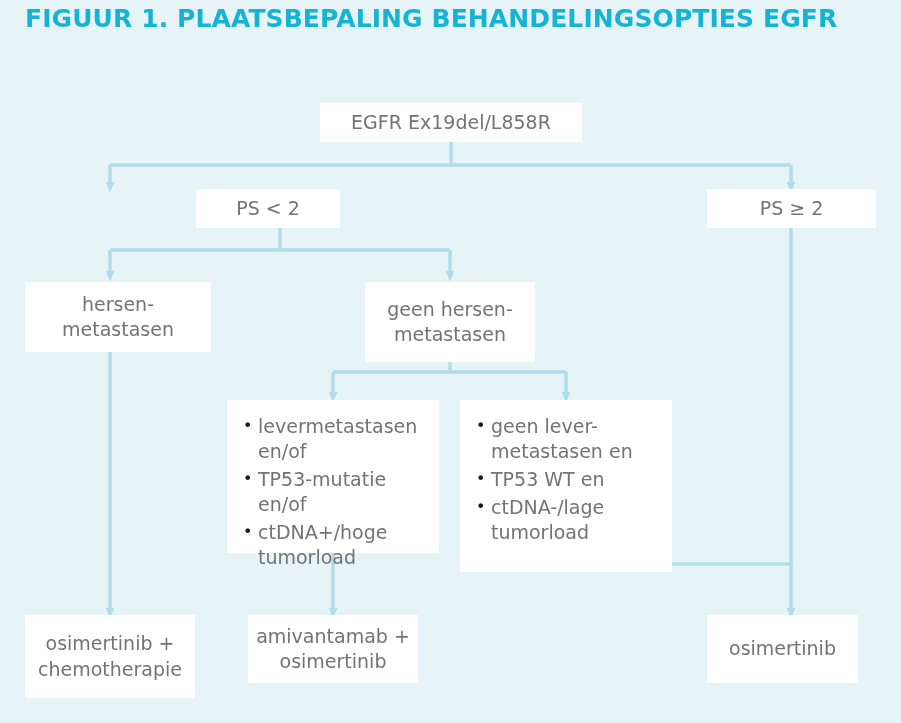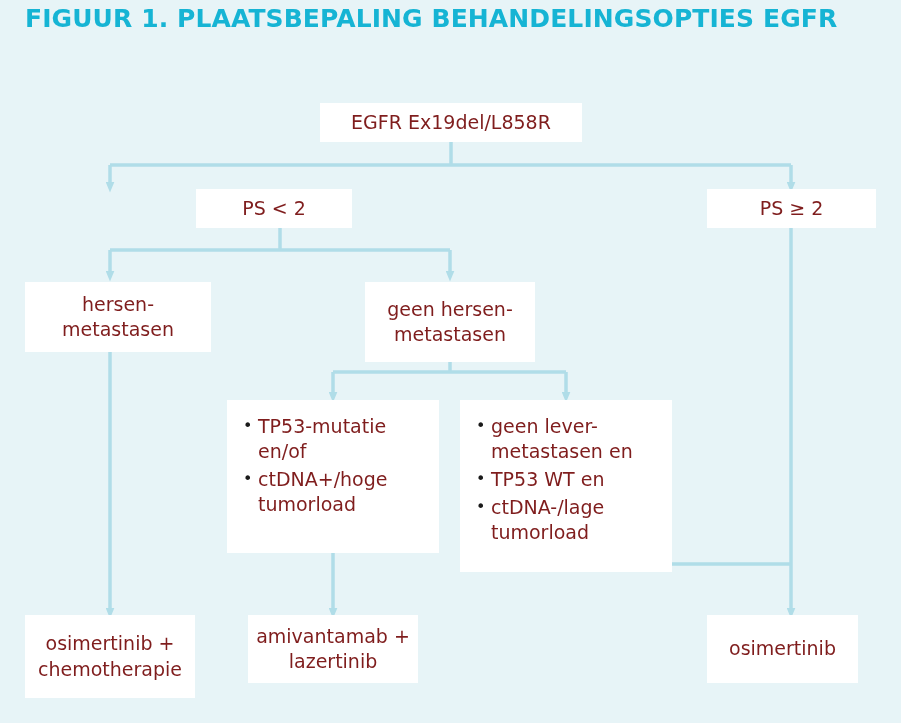--- a/index.html
+++ b/index.html
@@ -38,21 +38,21 @@
     width: 901px;
     height: 723px;
   }
   .node {
     position: absolute;
     background: #ffffff;
     box-sizing: border-box;
     display: flex;
     align-items: center;
     justify-content: center;
-    color: #7f1d1d;
+    color: #737373;
     font-size: 19px;
     line-height: 1.32;
     text-align: center;
     font-family: "DejaVu Sans", "Liberation Sans", sans-serif;
   }
   .node .label {
     display: block;
     white-space: pre-line;
     padding: 0 6px;
   }
@@ -121,40 +121,42 @@
       <path d="M566,553 L566,564 L791,564"></path>
 
       <path d="M791,228 L791,608" marker-end="url(#arrowhead)"></path>
     </g>
   </svg>
 
   <div class="node" style="left:320px; top:103px; width:262px; height:39px;">
     <span class="label">EGFR Ex19del/L858R</span>
   </div>
 
-  <div class="node" style="left:196px; top:189px; width:156px; height:39px;">
+  <div class="node" style="left:196px; top:189px; width:144px; height:39px;">
     <span class="label">PS &lt; 2</span>
   </div>
 
   <div class="node" style="left:707px; top:189px; width:169px; height:39px;justify-content:center;">
     <span class="label">PS ≥ 2</span>
   </div>
 
   <div class="node" style="left:25px; top:282px; width:186px; height:70px;">
     <span class="label">hersen-
 metastasen</span>
   </div>
 
   <div class="node" style="left:365px; top:282px; width:170px; height:80px;">
     <span class="label">geen hersen-
 metastasen</span>
   </div>
 
   <div class="node bullets" style="left:227px; top:400px; width:212px; height:153px;">
     <ul>
+      <li>levermetastasen
+en/of</li>
       <li>TP53-mutatie en/of</li>
       <li>ctDNA+/hoge
 tumorload</li>
     </ul>
   </div>
 
   <div class="node bullets" style="left:460px; top:400px; width:212px; height:172px;">
     <ul>
       <li>geen lever-
 metastasen en</li>
@@ -164,20 +166,20 @@
     </ul>
   </div>
 
   <div class="node" style="left:25px; top:615px; width:170px; height:83px;">
     <span class="label">osimertinib +
 chemotherapie</span>
   </div>
 
   <div class="node" style="left:248px; top:615px; width:170px; height:68px;">
     <span class="label">amivantamab +
-lazertinib</span>
+osimertinib</span>
   </div>
 
   <div class="node" style="left:707px; top:615px; width:151px; height:68px;">
     <span class="label">osimertinib</span>
   </div>
 
 </div>
 
 </body></html>

